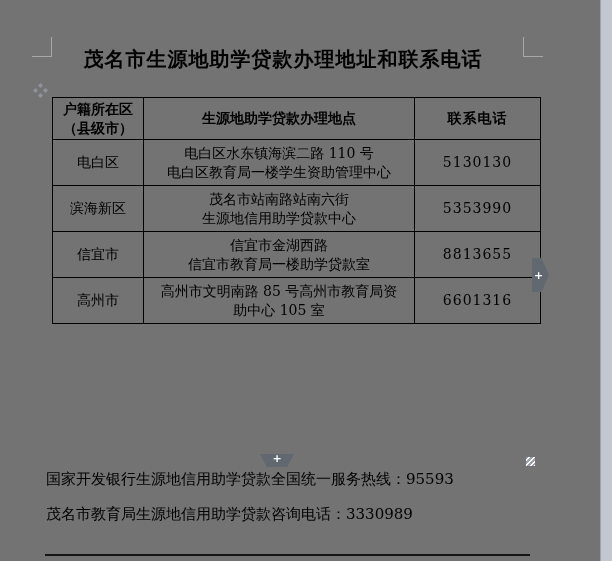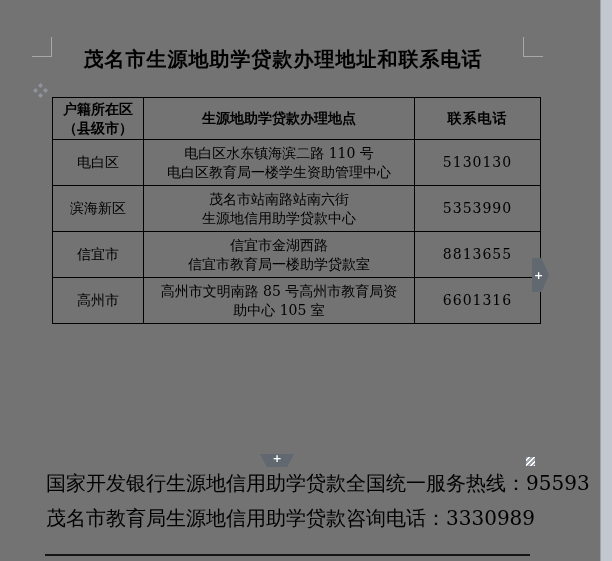--- a/index.html
+++ b/index.html
@@ -56,21 +56,21 @@
     font-size:11px;font-weight:bold;line-height:10px;
     cursor:pointer;
   }
   
   .resize-handle{
     position:absolute;left:526px;top:457px;width:9px;height:9px;
     background:repeating-linear-gradient(135deg,#9aa0a8 0 1.5px,#ffffff 1.5px 3.5px);
     cursor:nwse-resize;
   }
   
-  .footer-line{position:absolute;left:46px;font-size:20px;white-space:nowrap;}
+  .footer-line{position:absolute;left:46px;font-size:15px;white-space:nowrap;}
   .footer-line.l1{top:470px;}
   .footer-line.l2{top:505px;}
   
   .separator{position:absolute;left:45px;top:554px;width:485px;height:2px;background:#141414;}
   
   .scrollbar{
     position:absolute;right:0;top:0;width:11px;height:561px;
     background:#c3c7d0;border-left:1px solid #9ea3ad;cursor:pointer;
   }
 </style>

